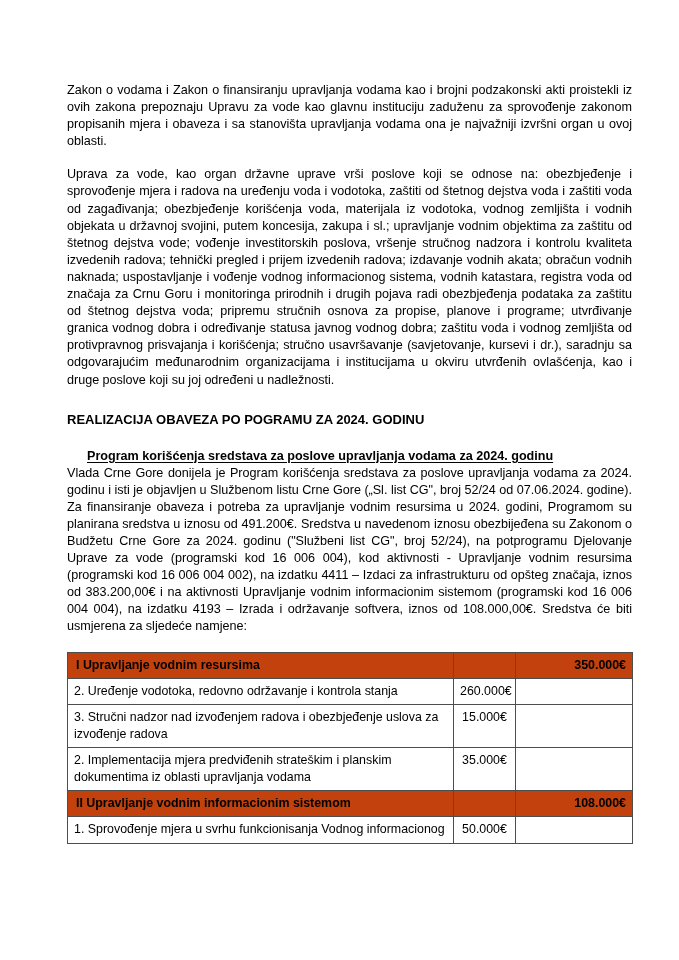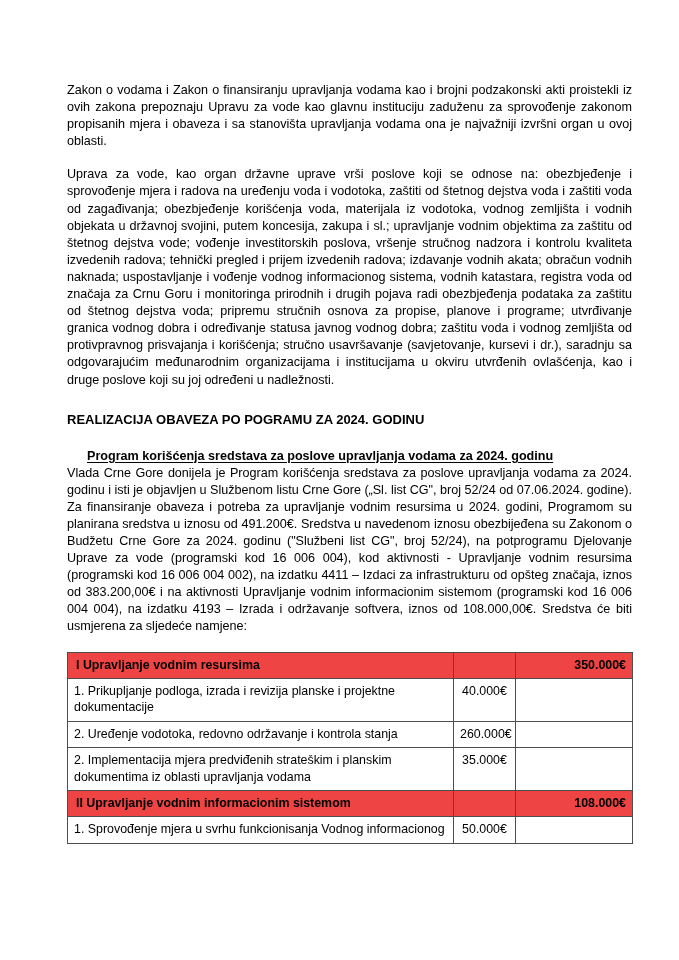--- a/index.html
+++ b/index.html
@@ -87,21 +87,21 @@
     vertical-align: top;
     line-height: 16.4px;
   }
 
   td.desc        { text-align: left; }
   td.desc-just   { text-align: justify; text-justify: inter-word; }
   td.amt         { text-align: center; white-space: nowrap; }
   td.total       { text-align: right; white-space: nowrap; }
 
   tr.section-row td {
-    background: #ef4444;
+    background: #c2410c;
     font-weight: bold;
     margin-top: 12px;
   }
   tr.section-row td.desc { padding-left: 8px; }
   tr.section-row td.total { font-weight: bold; }
 
   tr.item-row td { background: #ffffff; }
 </style>
 </head>
 <body>
@@ -126,27 +126,27 @@
           <col class="c-amt">
           <col class="c-total">
         </colgroup>
         <tbody>
             <tr class="section-row">
               <td class="desc">I Upravljanje vodnim resursima</td>
               <td class="amt"></td>
               <td class="total">350.000€</td>
             </tr>
             <tr class="item-row">
-              <td class="desc">1. Prikupljanje podloga, izrada i revizija planske i projektne dokumentacije</td>
-              <td class="amt">40.000€</td>
+              <td class="desc">2. Uređenje vodotoka, redovno održavanje i kontrola stanja</td>
+              <td class="amt">260.000€</td>
               <td class="total"></td>
             </tr>
             <tr class="item-row">
-              <td class="desc">2. Uređenje vodotoka, redovno održavanje i kontrola stanja</td>
-              <td class="amt">260.000€</td>
+              <td class="desc">3. Stručni nadzor nad izvođenjem radova i obezbjeđenje uslova za izvođenje radova</td>
+              <td class="amt">15.000€</td>
               <td class="total"></td>
             </tr>
             <tr class="item-row">
               <td class="desc">2. Implementacija mjera predviđenih strateškim i planskim dokumentima iz oblasti upravljanja vodama</td>
               <td class="amt">35.000€</td>
               <td class="total"></td>
             </tr>
             <tr class="section-row">
               <td class="desc">II Upravljanje vodnim informacionim sistemom</td>
               <td class="amt"></td>

